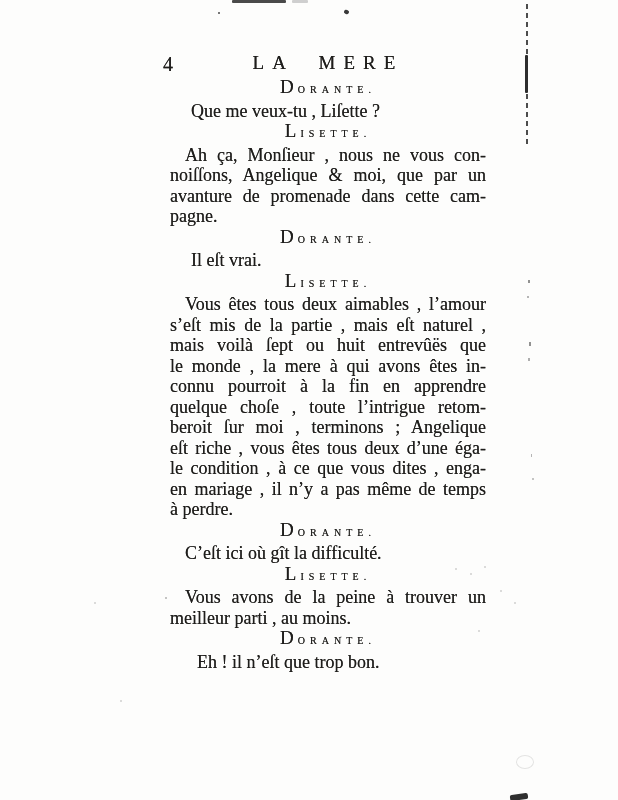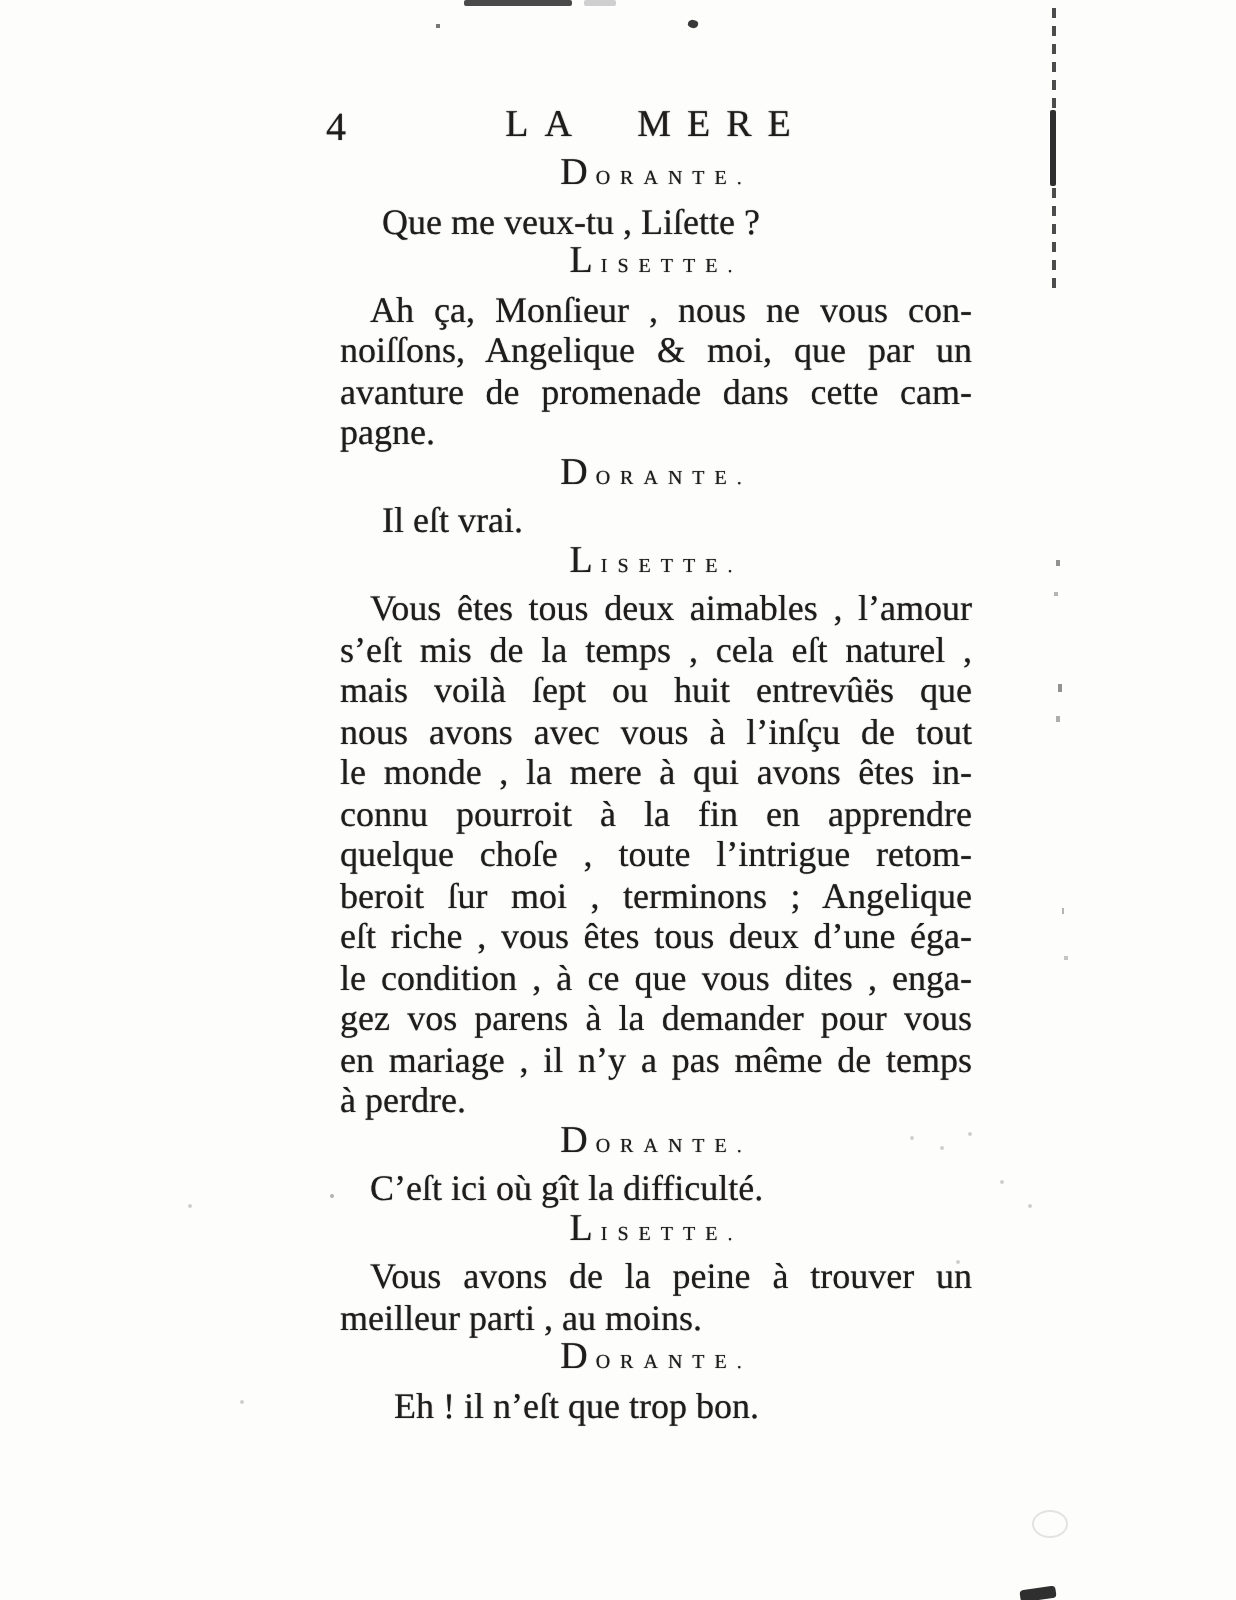--- a/index.html
+++ b/index.html
@@ -87,30 +87,28 @@
       <div class="line in2">Que me veux-tu , Liſette ?</div>
       <div class="line speaker">LISETTE.</div>
       <div class="line just in1">Ah ça, Monſieur , nous ne vous con-</div>
       <div class="line just">noiſſons, Angelique &amp; moi, que par un</div>
       <div class="line just">avanture de promenade dans cette cam-</div>
       <div class="line">pagne.</div>
       <div class="line speaker">DORANTE.</div>
       <div class="line in2">Il eſt vrai.</div>
       <div class="line speaker">LISETTE.</div>
       <div class="line just in1">Vous êtes tous deux aimables , l’amour</div>
-      <div class="line just">s’eſt mis de la temps , cela eſt naturel ,</div>
+      <div class="line just">s’eſt mis de la partie , mais eſt naturel ,</div>
       <div class="line just">mais voilà ſept ou huit entrevûës que</div>
-      <div class="line just">nous avons avec vous à l’inſçu de tout</div>
       <div class="line just">le monde , la mere à qui avons êtes in-</div>
       <div class="line just">connu pourroit à la fin en apprendre</div>
       <div class="line just">quelque choſe , toute l’intrigue retom-</div>
       <div class="line just">beroit ſur moi , terminons ; Angelique</div>
       <div class="line just">eſt riche , vous êtes tous deux d’une éga-</div>
       <div class="line just">le condition , à ce que vous dites , enga-</div>
-      <div class="line just">gez vos parens à la demander pour vous</div>
       <div class="line just">en mariage , il n’y a pas même de temps</div>
       <div class="line">à perdre.</div>
       <div class="line speaker">DORANTE.</div>
       <div class="line in1">C’eſt ici où gît la difficulté.</div>
       <div class="line speaker">LISETTE.</div>
       <div class="line just in1">Vous avons de la peine à trouver un</div>
       <div class="line">meilleur parti , au moins.</div>
       <div class="line speaker">DORANTE.</div>
       <div class="line in3">Eh ! il n’eſt que trop bon.</div>
     </div>

